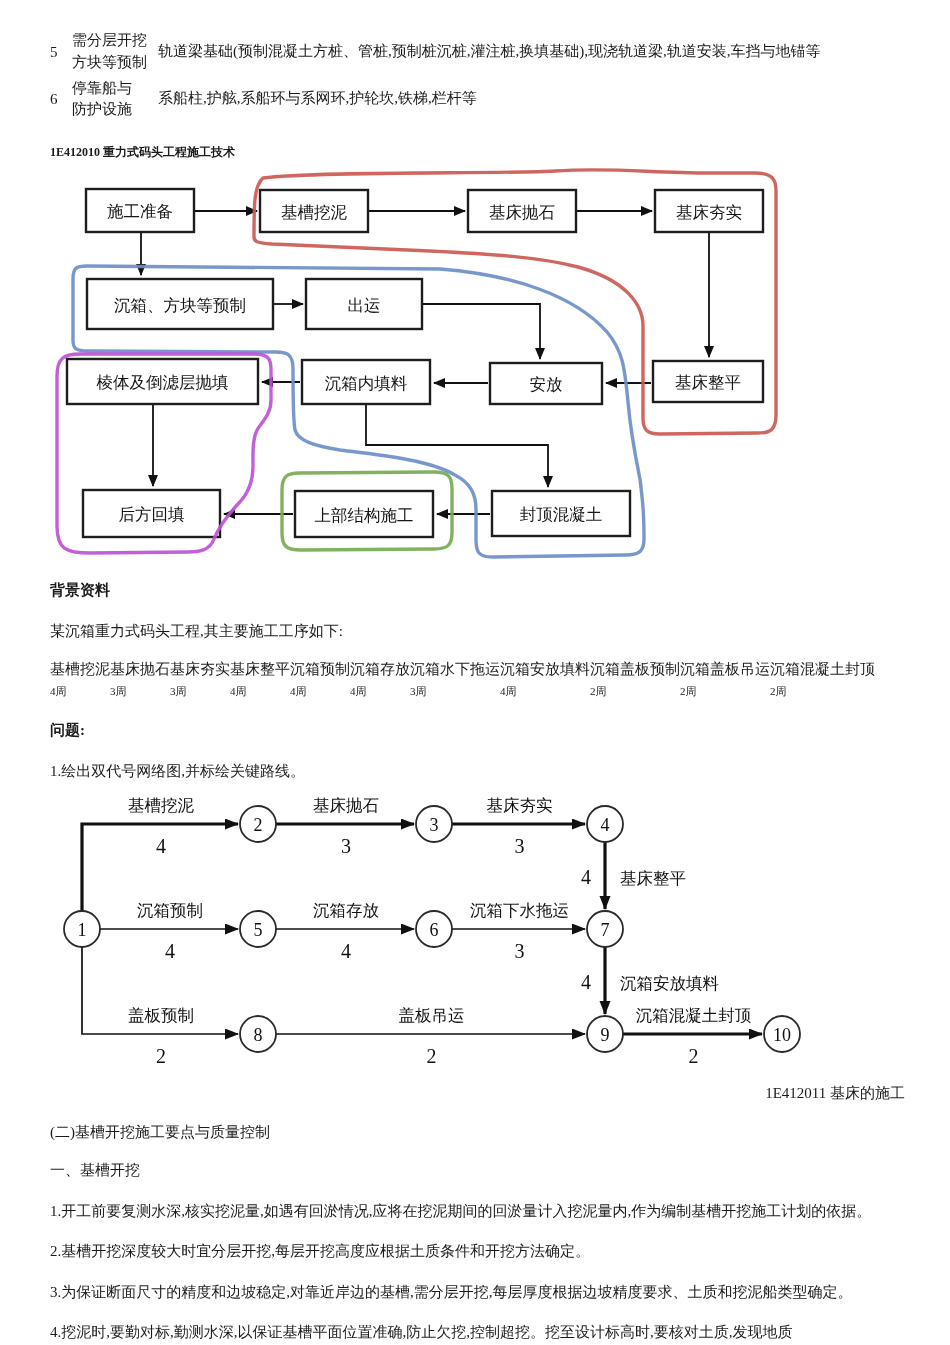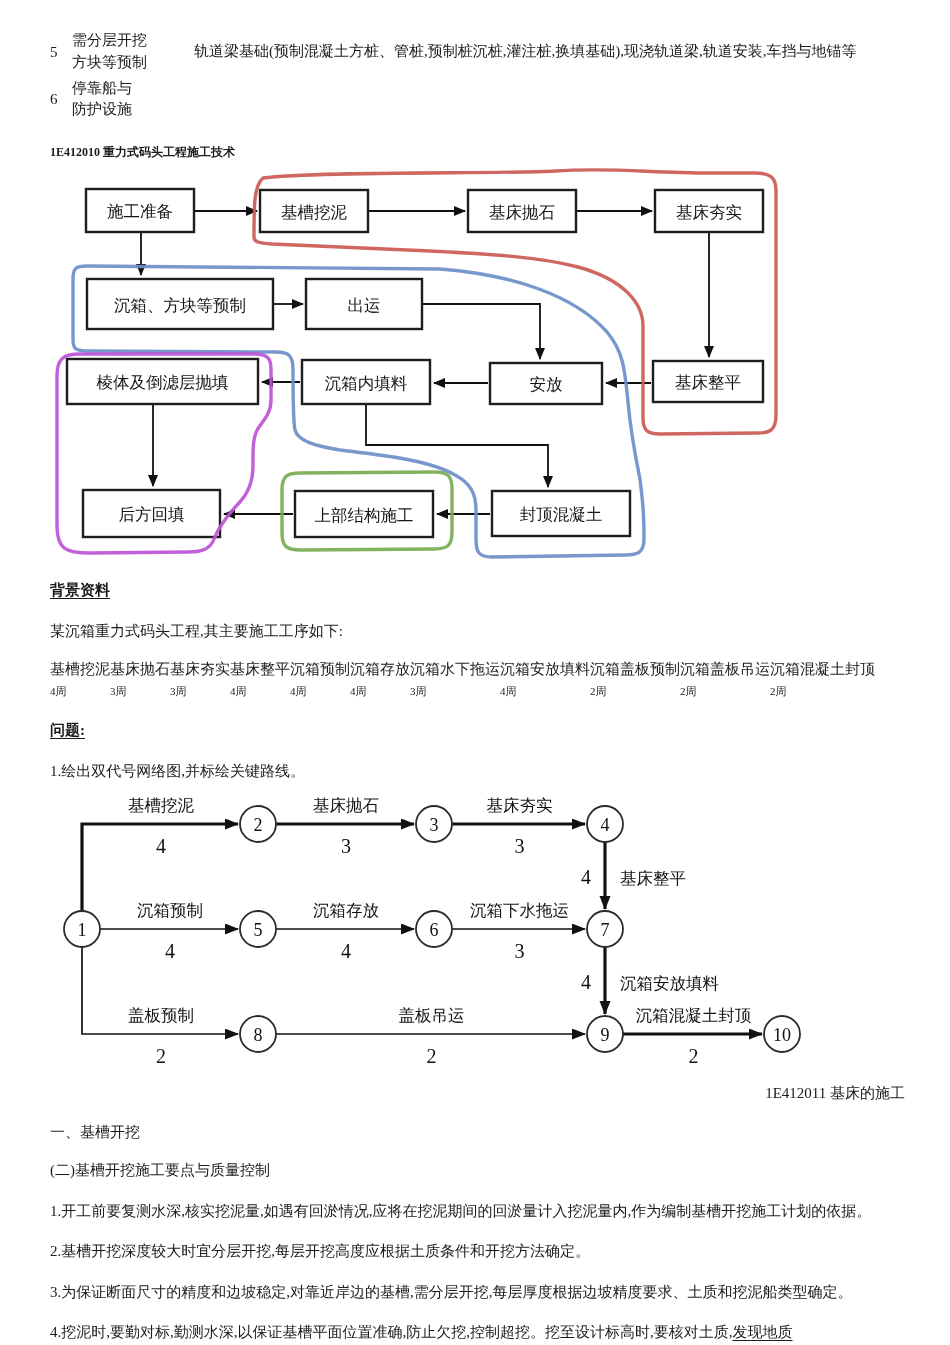--- a/index.html
+++ b/index.html
@@ -6,24 +6,24 @@
   body{
     width:950px;height:1345px;overflow:hidden;
     font-family:"Liberation Serif","DejaVu Serif",serif;
     color:#1b1b1b;font-size:15px;line-height:1.5;
   }
   .page{padding:30px 45px 10px 50px;}
   
   .toprow{display:flex;align-items:center;margin-bottom:4px;}
   .toprow .num{width:22px;flex:0 0 22px;}
   .toprow .lbl{width:86px;flex:0 0 86px;line-height:1.45;}
-  .toprow .content{flex:1;line-height:1.45;margin-left:36px;}
+  .toprow .content{flex:1;line-height:1.45;}
   .sec-title{font-weight:bold;margin:22px 0 0 0;font-size:12px;}
   svg{display:block;}
-  .underlined{text-decoration:underline;text-underline-offset:3px;}
+  .underlined{text-underline-offset:3px;}
   .bg-head{font-weight:bold;margin:14px 0 0 0;}
   .para{margin:18px 0 0 0;}
   
   .acts{display:flex;margin-top:16px;}
   .act-col{display:flex;flex-direction:column;white-space:nowrap;}
   .act-name{font-size:15px;}
   .act-dur{font-size:11px;margin-top:2px;}
   .q-head{font-weight:bold;margin:20px 0 0 0;}
   .plain{margin:16px 0 0 0;}
   .flow-wrap{margin-top:6px;}
@@ -43,20 +43,21 @@
         <div>方块等预制</div>
       </div>
       <div class="content">轨道梁基础(预制混凝土方桩、管桩,预制桩沉桩,灌注桩,换填基础),现浇轨道梁,轨道安装,车挡与地锚等</div>
     </div>
     <div class="toprow">
       <div class="num">6</div>
       <div class="lbl">
         <div>停靠船与</div>
         <div>防护设施</div>
       </div>
+      <div class="content">系船柱,护舷,系船环与系网环,护轮坎,铁梯,栏杆等</div>
     </div>
   </div>
 
   <div class="sec-title">1E412010 重力式码头工程施工技术</div>
 
   <div class="flow-wrap">
     <svg width="880" height="398" viewBox="40 163 880 398">
         <defs>
           <marker id="fa" markerUnits="userSpaceOnUse" markerWidth="13" markerHeight="11" refX="11" refY="5" orient="auto">
             <path d="M0,0 L12,5 L0,10 Z" fill="#111"></path>
@@ -265,20 +266,20 @@
           <text x="595" y="994" text-anchor="middle" dominant-baseline="central" font-size="18" fill="#111">9</text>
         </g>
         <g>
           <circle cx="772" cy="993" r="18" fill="#fff" stroke="#2a2a2a" stroke-width="1.8"></circle>
           <text x="772" y="994" text-anchor="middle" dominant-baseline="central" font-size="18" fill="#111">10</text>
         </g>
       </svg>
   </div>
 
   <p class="b-title">1E412011 基床的施工</p>
+  <p class="plain">(二)基槽开挖施工要点与质量控制</p>
   <p class="plain">一、基槽开挖</p>
-  <p class="plain">(二)基槽开挖施工要点与质量控制</p>
   <p class="para">1.开工前要复测水深,核实挖泥量,如遇有回淤情况,应将在挖泥期间的回淤量计入挖泥量内,作为编制基槽开挖施工计划的依据。</p>
   <p class="para">2.基槽开挖深度较大时宜分层开挖,每层开挖高度应根据土质条件和开挖方法确定。</p>
   <p class="para">3.为保证断面尺寸的精度和边坡稳定,对靠近岸边的基槽,需分层开挖,每层厚度根据边坡精度要求、土质和挖泥船类型确定。</p>
   <p class="para"><span>4.挖泥时,要勤对标,勤测水深,以保证基槽平面位置准确,防止欠挖,控制超挖。挖至设计标高时,要核对土质,</span><span class="underlined">发现地质</span></p>
 
 </div>
 
 </body></html>

